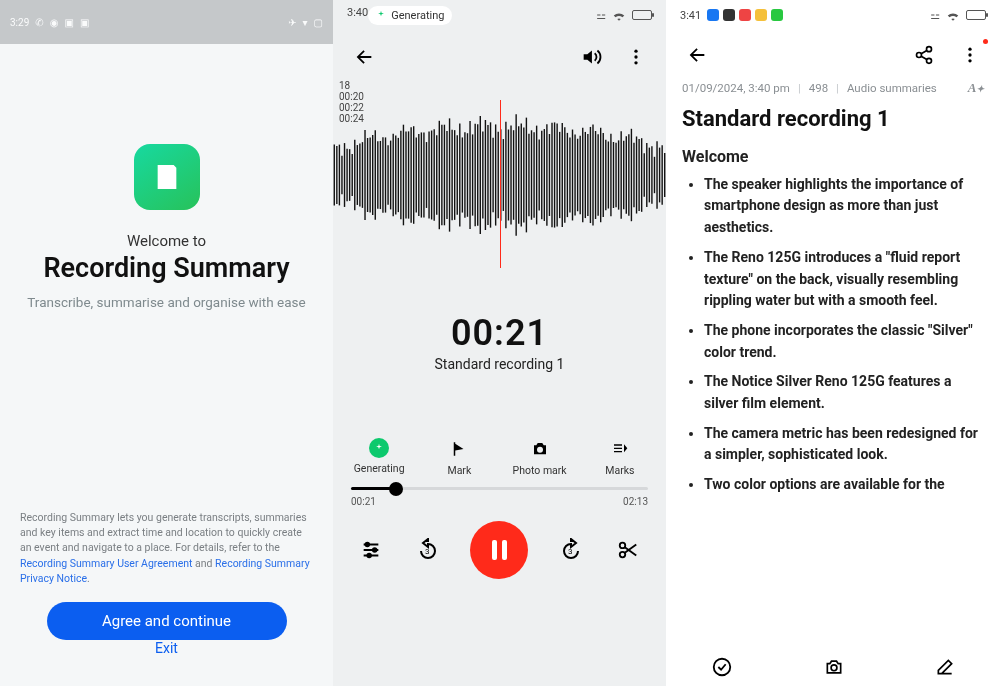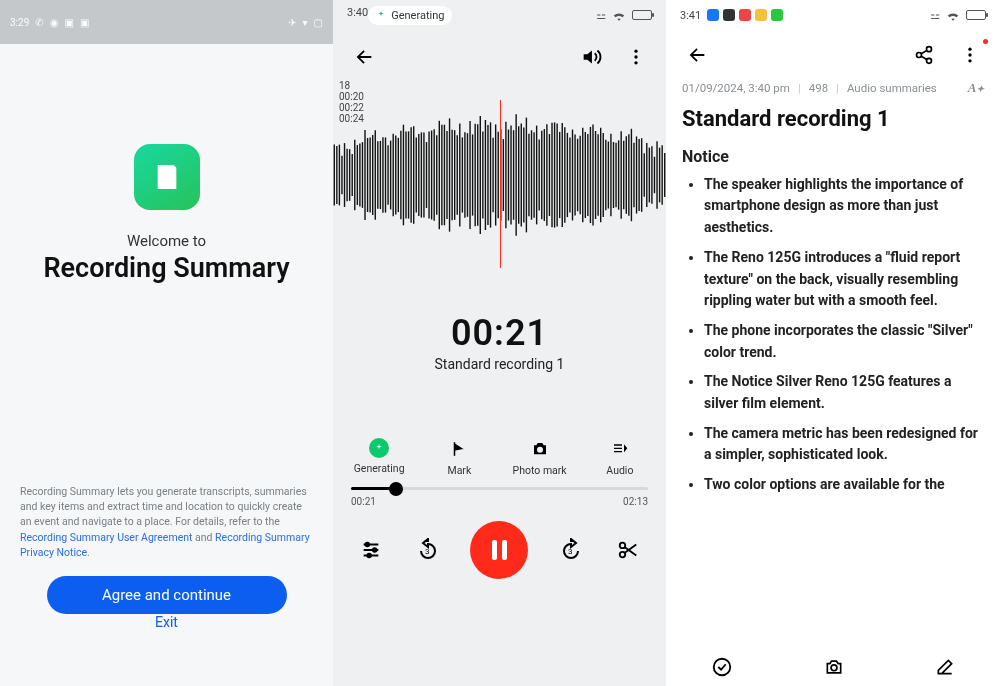--- a/index.html
+++ b/index.html
@@ -95,20 +95,21 @@
       </div>
   </div>
   <div class="s1-body">
     <div class="app-icon">
       <svg viewBox="0 0 24 24">
           <path d="M5 3h12l2 2v16H5zM8 8h8v2H8zm0 4h8v2H8zm5 4l3 3h-6z"></path>
         </svg>
     </div>
     <div class="welcome">Welcome to</div>
     <div class="title1">Recording Summary</div>
+    <div class="subtitle1">Transcribe, summarise and organise with ease</div>
     <div class="legal">
       <span>Recording Summary lets you generate transcripts, summaries and key items and extract time and location to quickly create an event and navigate to a place. For details, refer to the </span><a href="#">Recording Summary User Agreement</a><span> and </span><a href="#">Recording Summary Privacy Notice</a><span>.</span>
     </div>
     <button class="btn-primary">Agree and continue</button>
     <button class="btn-exit">Exit</button>
   </div>
 </div>
 
 <div class="screen s2">
   <div class="statusbar">
@@ -320,21 +321,21 @@
           </svg>
         </span>
       <span>Photo mark</span>
     </div>
     <div class="mid-item">
       <span class="mi-icon">
           <svg width="20" height="16" viewBox="0 0 24 24" fill="#000">
             <path d="M3 5h12v2H3zm0 5h12v2H3zm0 5h12v2H3zM18 5l5 6-5 6z"></path>
           </svg>
         </span>
-      <span>Audio</span>
+      <span>Marks</span>
     </div>
   </div>
   <div class="slider-row">
     <div class="track">
       <div class="track-fill"></div>
       <div class="thumb"></div>
     </div>
     <div class="slider-labels">
       <span>00:21</span>
       <span>02:13</span>
@@ -424,21 +425,21 @@
   <div class="meta-row">
     <span>01/09/2024, 3:40 pm</span>
     <span class="sep">|</span>
     <span>498</span>
     <span class="sep">|</span>
     <span>Audio summaries</span>
     <span class="ai">A<span style="font-size:9px;">✦</span></span>
   </div>
   <div class="s3-title">Standard recording 1</div>
   <div class="s3-content">
-    <h3>Notice</h3>
+    <h3>Welcome</h3>
     <ul>
       <li>The speaker highlights the importance of smartphone design as more than just aesthetics.</li>
       <li>The Reno 125G introduces a "fluid report texture" on the back, visually resembling rippling water but with a smooth feel.</li>
       <li>The phone incorporates the classic "Silver" color trend.</li>
       <li>The Notice Silver Reno 125G features a silver film element.</li>
       <li>The camera metric has been redesigned for a simpler, sophisticated look.</li>
       <li>Two color options are available for the</li>
     </ul>
   </div>
   <div class="s3-bottom">

